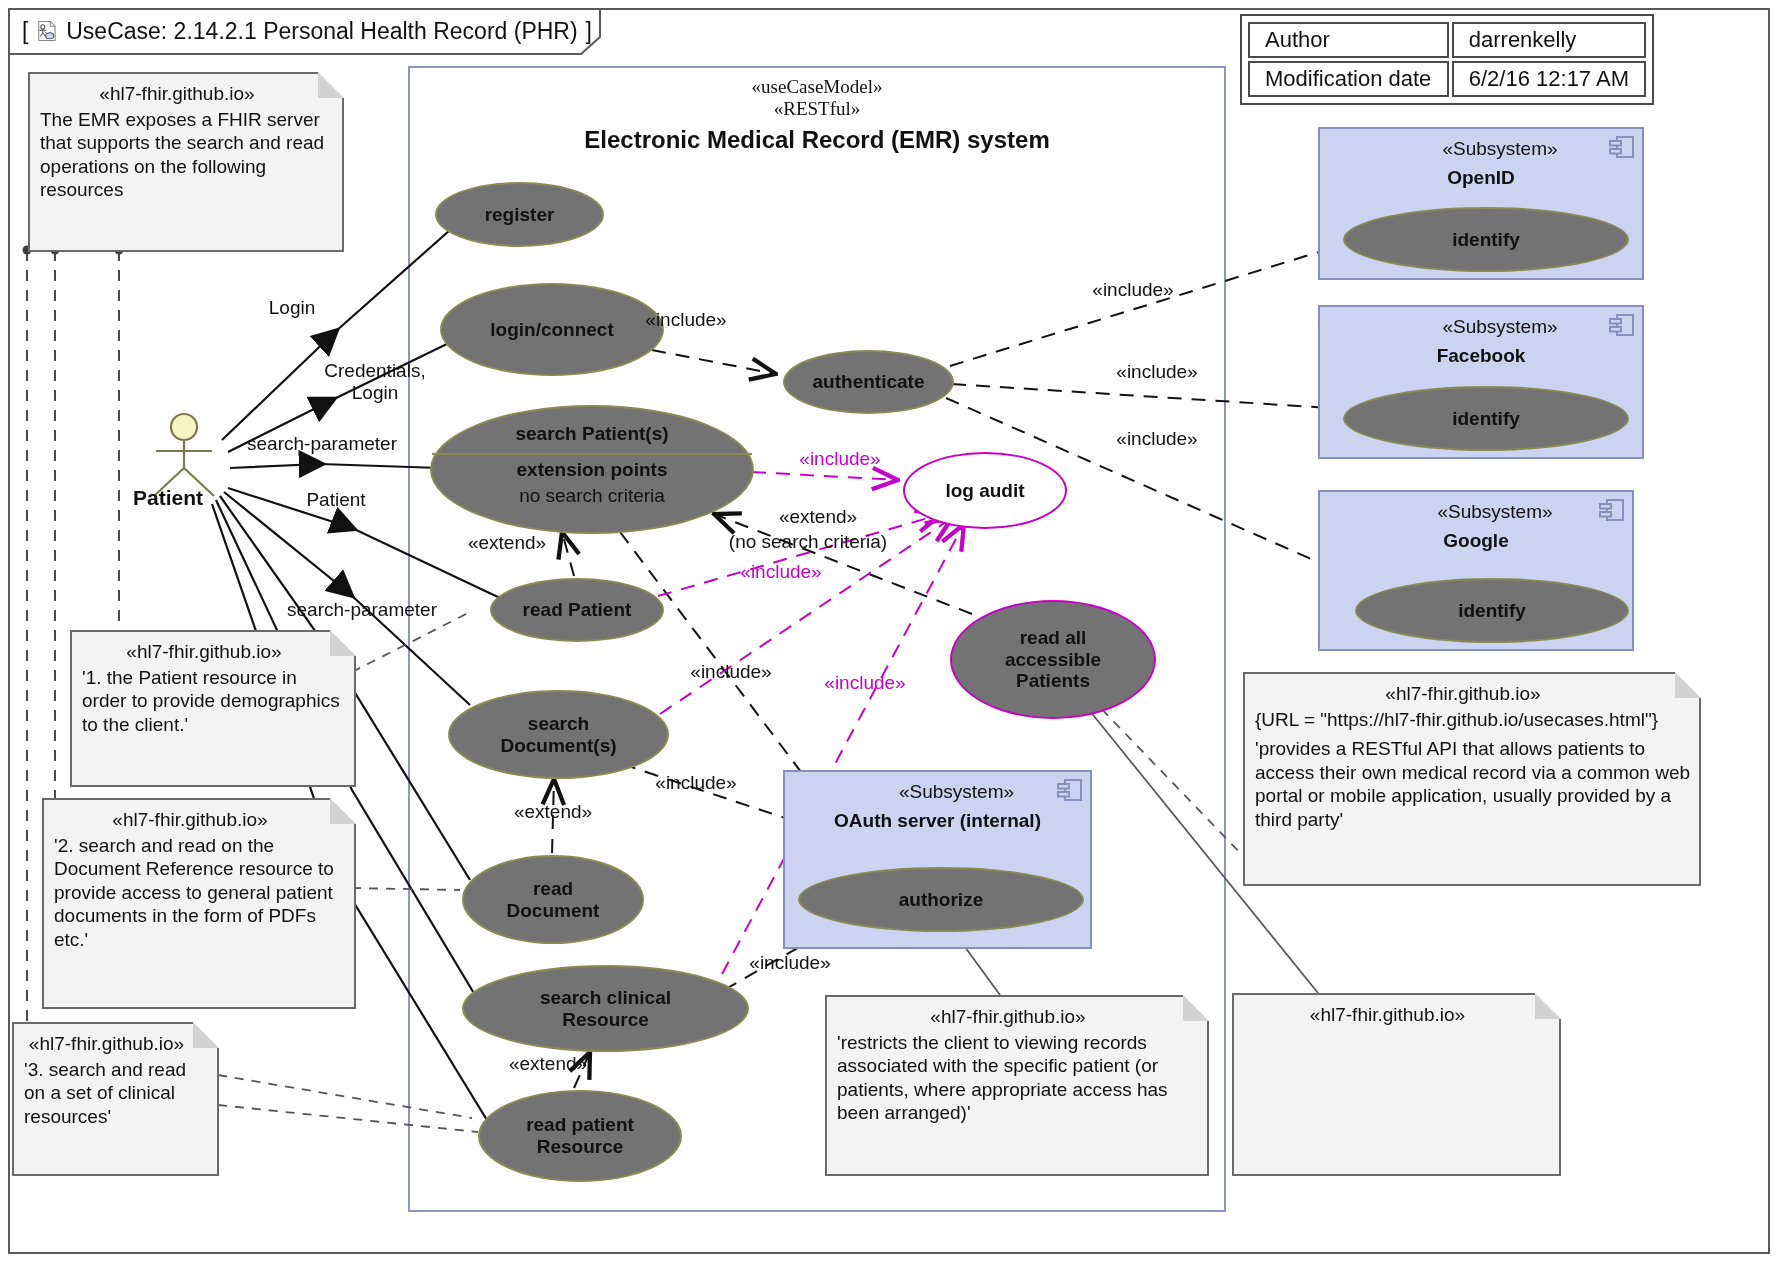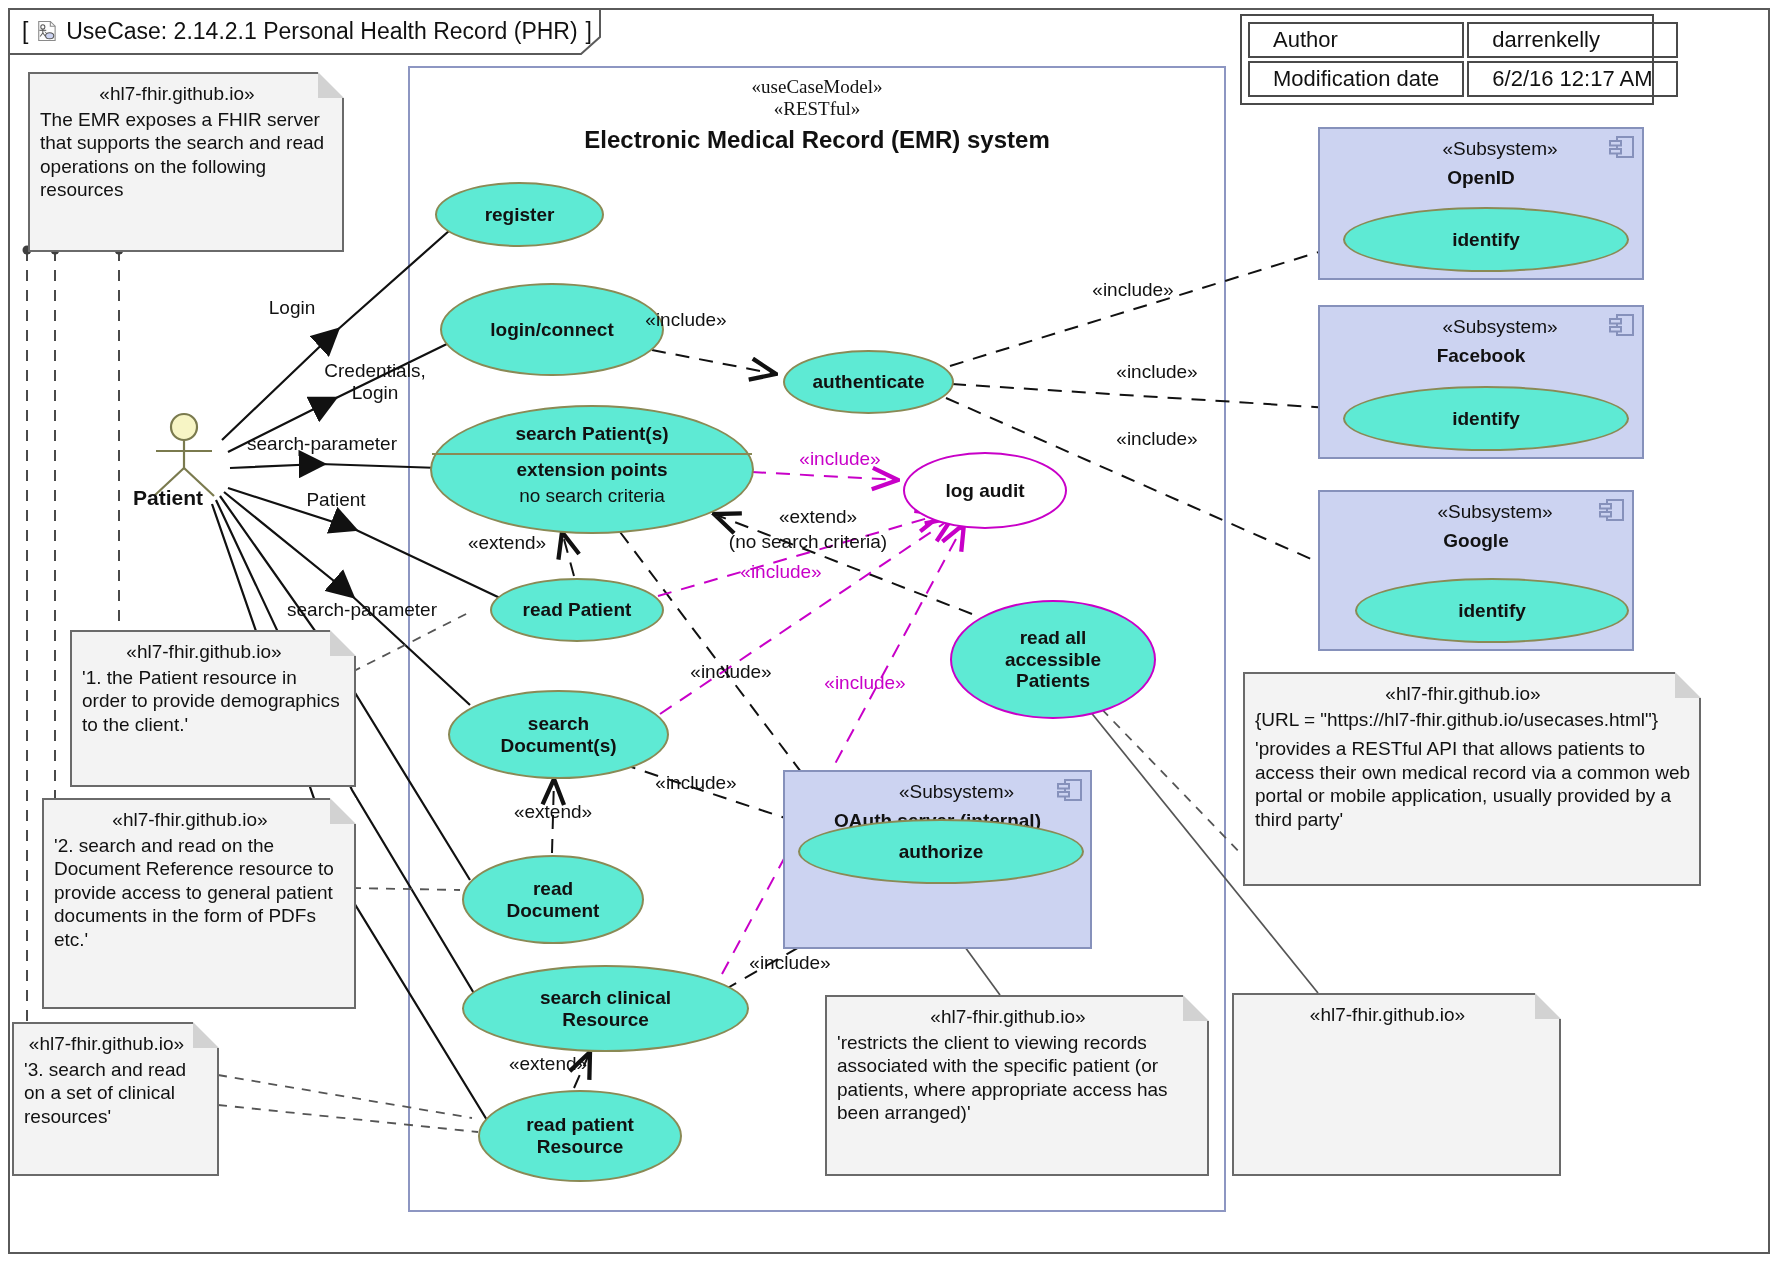--- a/index.html
+++ b/index.html
@@ -10,24 +10,24 @@
   #frame{left:8px;top:8px;width:1758px;height:1242px;border:2px solid #5a5a5a;}
   #tab{left:8px;top:8px;width:594px;height:48px;}
   #tab-text{left:22px;top:16px;width:570px;font-size:23px;display:flex;align-items:center;gap:8px;white-space:nowrap;}
   
   #emr{left:408px;top:66px;width:814px;height:1142px;border:2px solid #8d96c2;}
   .sysstereo{width:100%;text-align:center;font-size:19px;font-family:Liberation Serif, serif;}
   #emr-name{width:100%;text-align:center;font-size:24px;font-weight:bold;}
   
   #authors{left:1240px;top:14px;width:404px;background:#fff;border:2px solid #4a4a4a;padding:3px;}
   #authors table{border-collapse:separate;border-spacing:3px;width:100%;}
-  #authors td{border:2px solid #4a4a4a;font-size:22px;padding:3px 23px;white-space:nowrap;}
+  #authors td{border:2px solid #4a4a4a;font-size:22px;padding:3px 15px;white-space:nowrap;}
   #authors td.k{width:214px;}
   
-  .oval{background:#5eead4;border:2px solid #8a8a55;border-radius:50%;display:flex;align-items:center;
+  .oval{background:#737373;border:2px solid #8a8a55;border-radius:50%;display:flex;align-items:center;
         justify-content:center;text-align:center;font-weight:bold;font-size:19px;line-height:1.15;}
   .oval.mag{border:2.5px solid #c800c8;}
   .oval.white{background:#fff;}
   
   .subsys{background:#ccd3f1;border:2px solid #8691bb;}
   .subsys .stereo{width:100%;text-align:center;font-size:19px;margin-top:9px;padding-left:19px;}
   .subsys .name{width:100%;text-align:center;font-size:19px;font-weight:bold;margin-top:7px;}
   .compicon{position:absolute;right:7px;top:7px;}
   
   .note{background:#f3f3f3;border:2px solid #6a6a6a;font-size:19px;line-height:1.24;}
@@ -208,21 +208,21 @@
 
   <div class="abs subsys" style="left:783px;top:770px;width:305px;height:175px;">
     <svg class="compicon" width="26" height="22">
       <rect x="8" y="1" width="16" height="20" fill="none" stroke="#8691bb" stroke-width="2"></rect>
       <rect x="1" y="5" width="11" height="4.5" fill="#ccd3f1" stroke="#8691bb" stroke-width="2"></rect>
       <rect x="1" y="13" width="11" height="4.5" fill="#ccd3f1" stroke="#8691bb" stroke-width="2"></rect>
     </svg>
     <div class="stereo">«Subsystem»</div>
     <div class="name">OAuth server (internal)</div>
   </div>
-  <div class="abs oval" style="left:798px;top:819px;width:282px;height:61px;">
+  <div class="abs oval" style="left:798px;top:867px;width:282px;height:61px;">
     <span>authorize</span>
   </div>
 
   <div class="abs subsys" style="left:1318px;top:127px;width:322px;height:149px;">
     <svg class="compicon" width="26" height="22">
       <rect x="8" y="1" width="16" height="20" fill="none" stroke="#8691bb" stroke-width="2"></rect>
       <rect x="1" y="5" width="11" height="4.5" fill="#ccd3f1" stroke="#8691bb" stroke-width="2"></rect>
       <rect x="1" y="13" width="11" height="4.5" fill="#ccd3f1" stroke="#8691bb" stroke-width="2"></rect>
     </svg>
     <div class="stereo">«Subsystem»</div>

